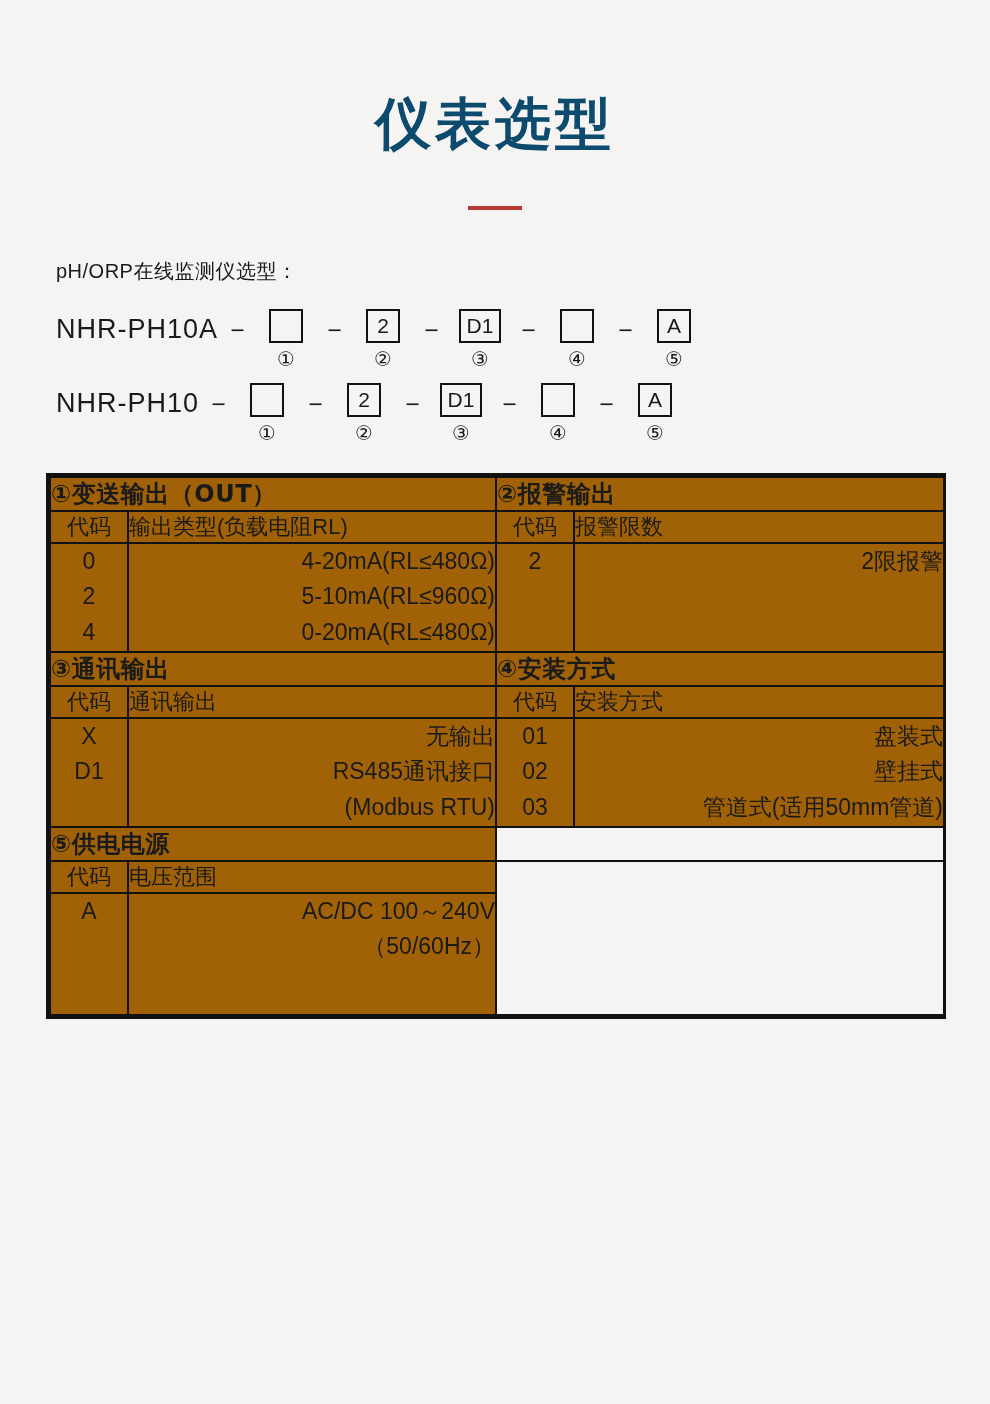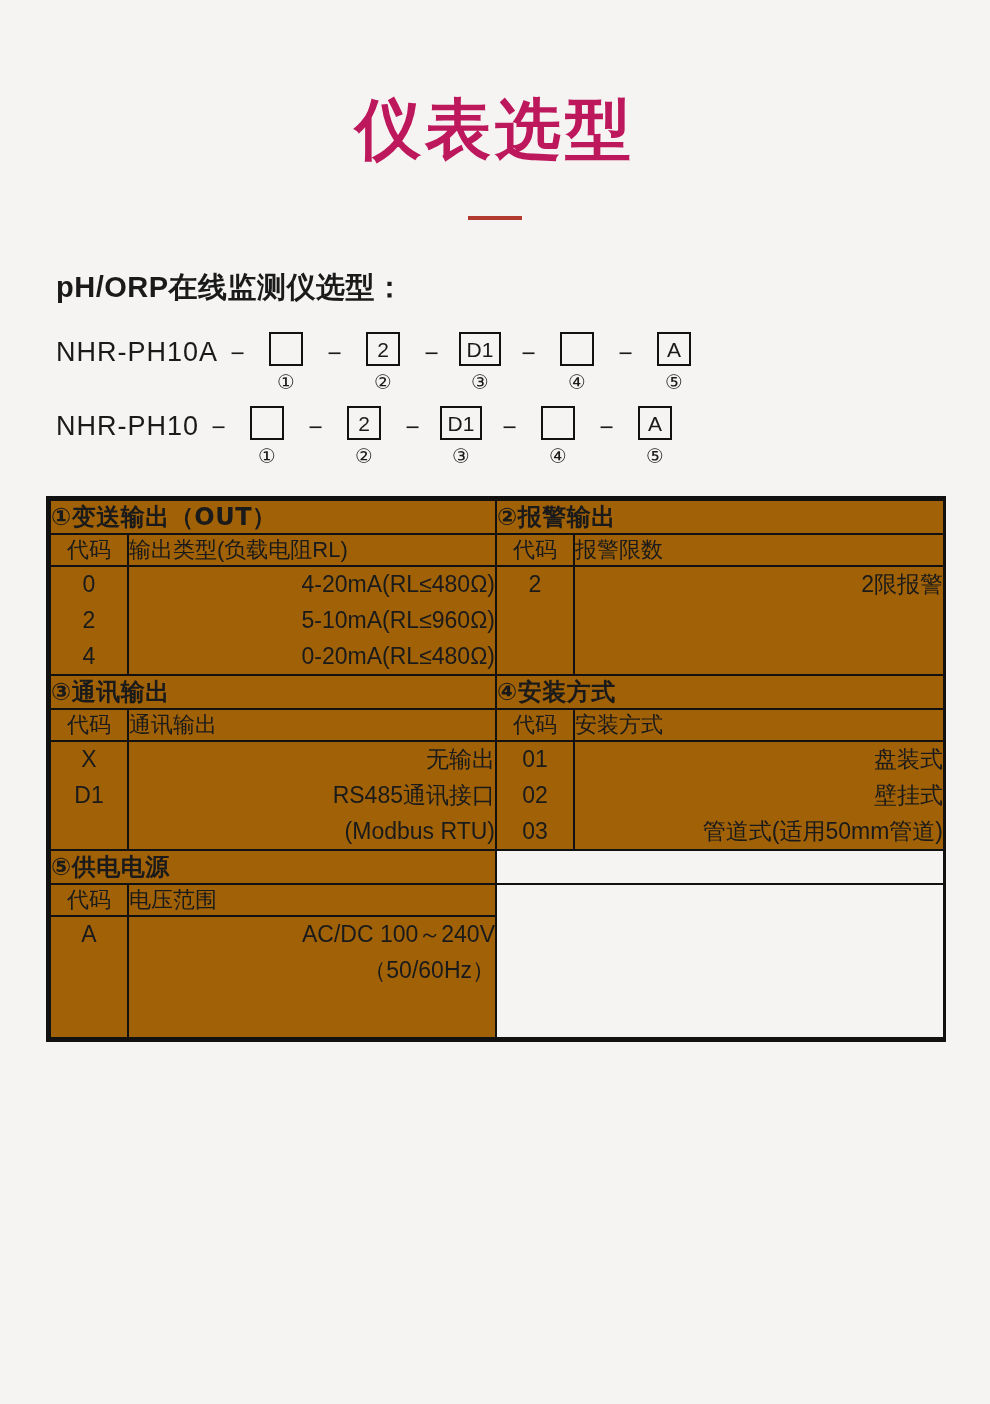--- a/index.html
+++ b/index.html
@@ -17,40 +17,40 @@
   }
   .page {
     width: 990px;
     height: 1404px;
     position: relative;
   }
 
   
   .title {
     text-align: center;
-    font-size: 66px;
+    font-size: 56px;
     font-weight: bold;
     letter-spacing: 4px;
     padding-top: 95px;
     line-height: 1.05;
-    color: #be185d;
+    color: #0c4a6e;
     font-family: "DejaVu Sans", "Liberation Sans", sans-serif;
   }
   .title-rule {
     width: 54px;
     height: 4px;
     background: #b03b2e;
     margin: 52px auto 0 auto;
   }
 
   
   .section-head {
     margin: 48px 0 4px 56px;
-    font-size: 29px;
-    font-weight: bold;
+    font-size: 20px;
+    font-weight: normal;
     letter-spacing: 0.5px;
   }
 
   
   .model-block {
     margin-left: 56px;
     margin-top: 24px;
   }
   .model-row {
     display: flex;

